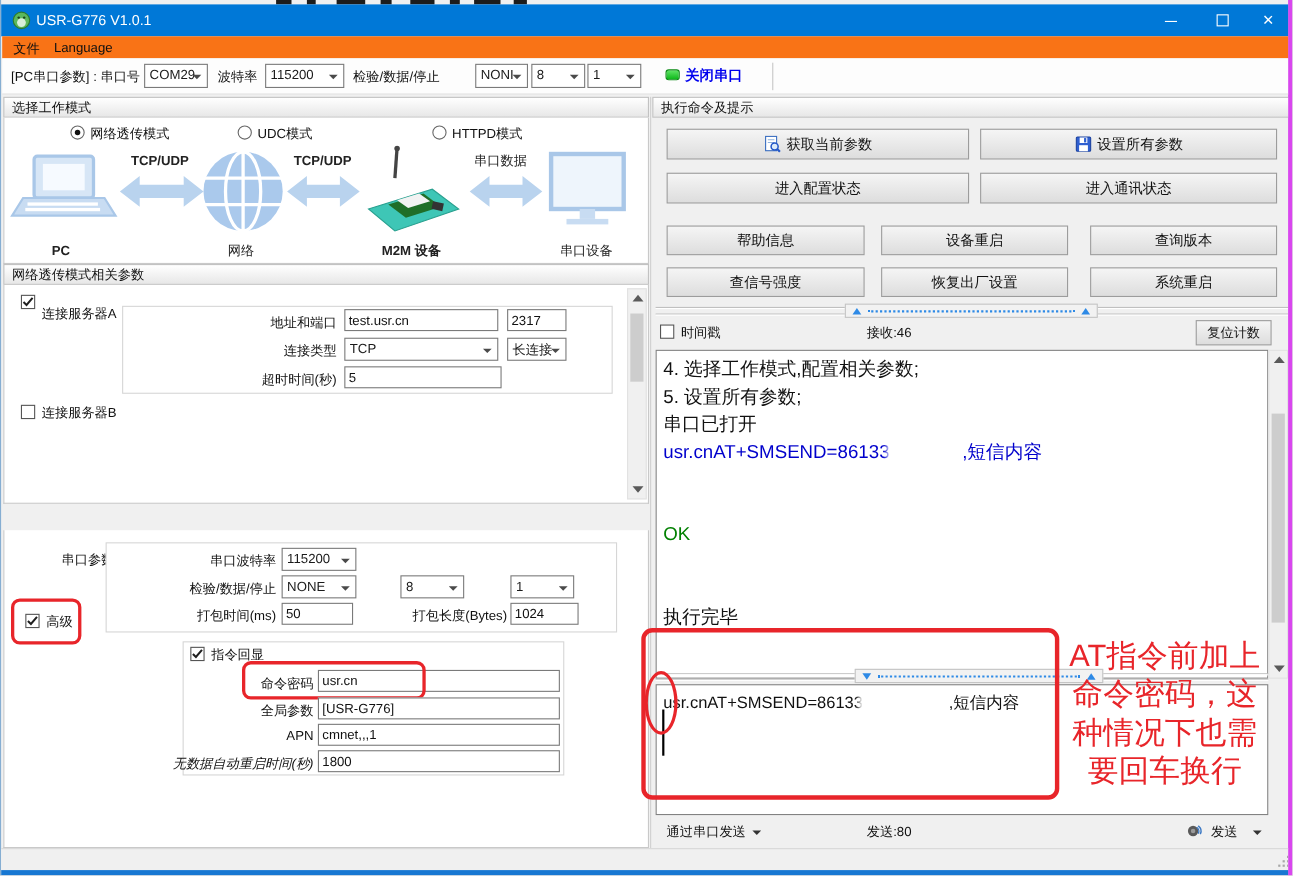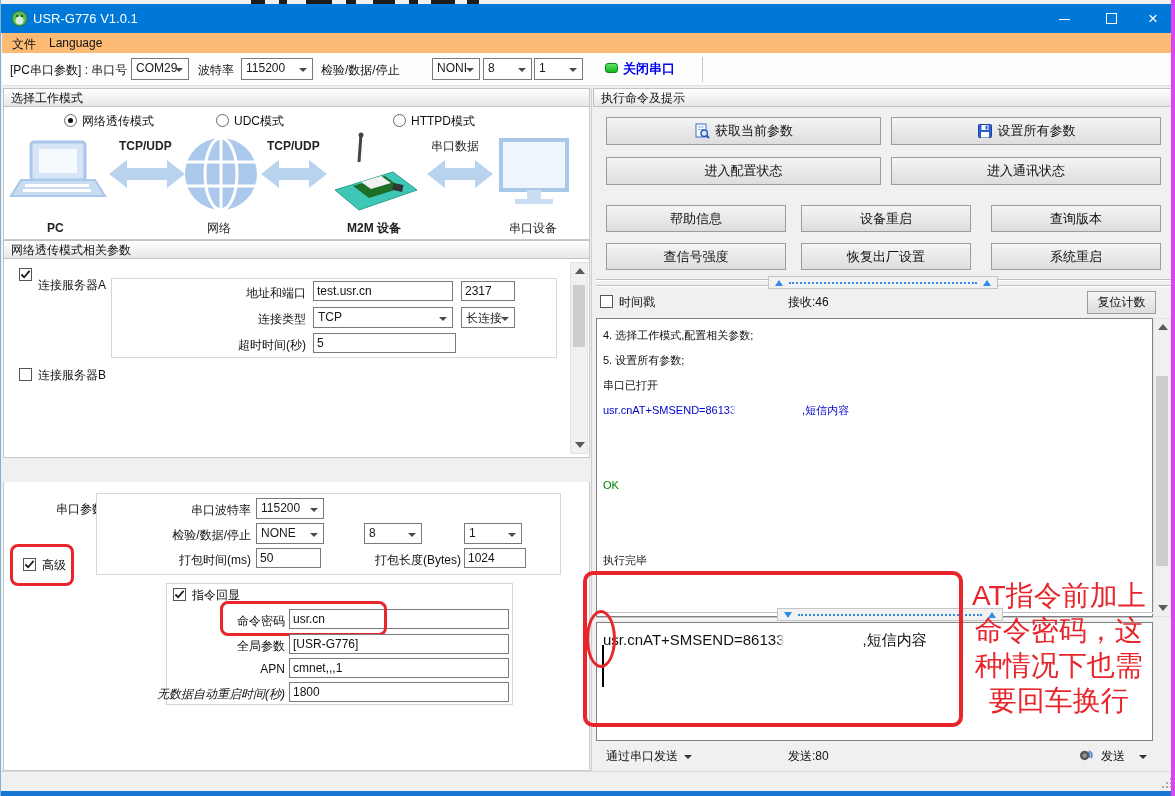--- a/index.html
+++ b/index.html
@@ -13,21 +13,21 @@
   .abs { position:absolute; }
   
   .titlebar { position:absolute; left:0; top:4px; width:1175px; height:29px; background:#0078d7; color:#fff; }
   .title-text { position:absolute; left:32px; top:7px; font-size:13px; color:#fff; }
   .winbtn { position:absolute; top:0; height:29px; width:46px; text-align:center; }
   .minline { position:absolute; left:18px; top:15px; width:11px; height:1px; background:#fff; }
   .maxbox { position:absolute; left:18px; top:9px; width:11px; height:11px; border:1px solid #fff; }
   .closex { color:#fff; font-size:17px; line-height:29px; }
   .clipfrag { position:absolute; background:#1c1c1c; height:4px; top:0; }
   
-  .menubar { position:absolute; left:1px; top:33px; width:1173px; height:20px; background:#fdba74;text-align:right; }
+  .menubar { position:absolute; left:1px; top:33px; width:1173px; height:20px; background:#f97316;text-align:right; }
   .menu-item { position:absolute; top:3px; font-size:12px; color:#111; }
   .toolbar { position:absolute; left:1px; top:53px; width:1173px; height:33px; background:#fdfdfd; border-bottom:1px solid #e0e0e0; }
   .tlabel { position:absolute; top:9px; font-size:12px; color:#111; white-space:nowrap; }
   .combo { position:absolute; background:#fff; border:1px solid #7a7a7a; overflow:hidden; }
   .combo .ct { position:absolute; left:4px; top:2px; font-size:12px; white-space:nowrap; }
   .ca { position:absolute; right:5px; top:50%; margin-top:-1px; width:0; height:0;
         border-left:4px solid transparent; border-right:4px solid transparent; border-top:4px solid #4a4a4a; }
   .tin { position:absolute; background:#fff; border:1px solid #7a7a7a; font-size:12px; padding:1px 3px;
          font-family:"Liberation Sans","DejaVu Sans",sans-serif; color:#111; }
   .led { position:absolute; left:604px; top:63px; width:13px; height:10px; border:1px solid #0a8a14;
@@ -56,21 +56,21 @@
   .dotline { flex:1; border-top:2px dotted #2e8ae6; margin:0 6px; }
   .tri-up { width:0; height:0; border-left:4px solid transparent; border-right:4px solid transparent; border-bottom:6px solid #2e8ae6; }
   .tri-down { width:0; height:0; border-left:4px solid transparent; border-right:4px solid transparent; border-top:6px solid #2e8ae6; }
   
   .sb { position:absolute; background:#f0f0f0; border:1px solid #e2e2e2; }
   .sb-thumb { position:absolute; background:#cdcdcd; }
   .sb-up { position:absolute; left:4px; width:0; height:0; border-left:5px solid transparent; border-right:5px solid transparent; border-bottom:6px solid #5a5a5a; }
   .sb-dn { position:absolute; left:4px; width:0; height:0; border-left:5px solid transparent; border-right:5px solid transparent; border-top:6px solid #5a5a5a; }
   
   .logbox { position:absolute; background:#fff; border:1px solid #828282; padding:4px 6px; overflow:hidden; }
-  .ln { height:25px; line-height:25px; font-size:11px; color:#111; white-space:nowrap; }
+  .ln { height:25px; line-height:25px; font-size:17px; color:#111; white-space:nowrap; }
   .ln.blue { color:#0000cc; }
   .ln.green { color:#008000; }
   .censor { display:inline-block; height:16px; vertical-align:middle; background:#fff; box-shadow:0 0 4px 3px #fff; }
   
   .red-rect { position:absolute; border:4px solid #e8252a; border-radius:10px; pointer-events:none; }
   .red-rect-thin { position:absolute; border:3px solid #e8252a; border-radius:8px; pointer-events:none; }
   .red-ellipse { position:absolute; border:3px solid #e8252a; border-radius:50%; pointer-events:none; }
   .note { position:absolute; font-size:28px; line-height:35px; color:#e8252a; white-space:nowrap;text-align:center; }
   .caret { position:absolute; width:2px; background:#000; }
   

